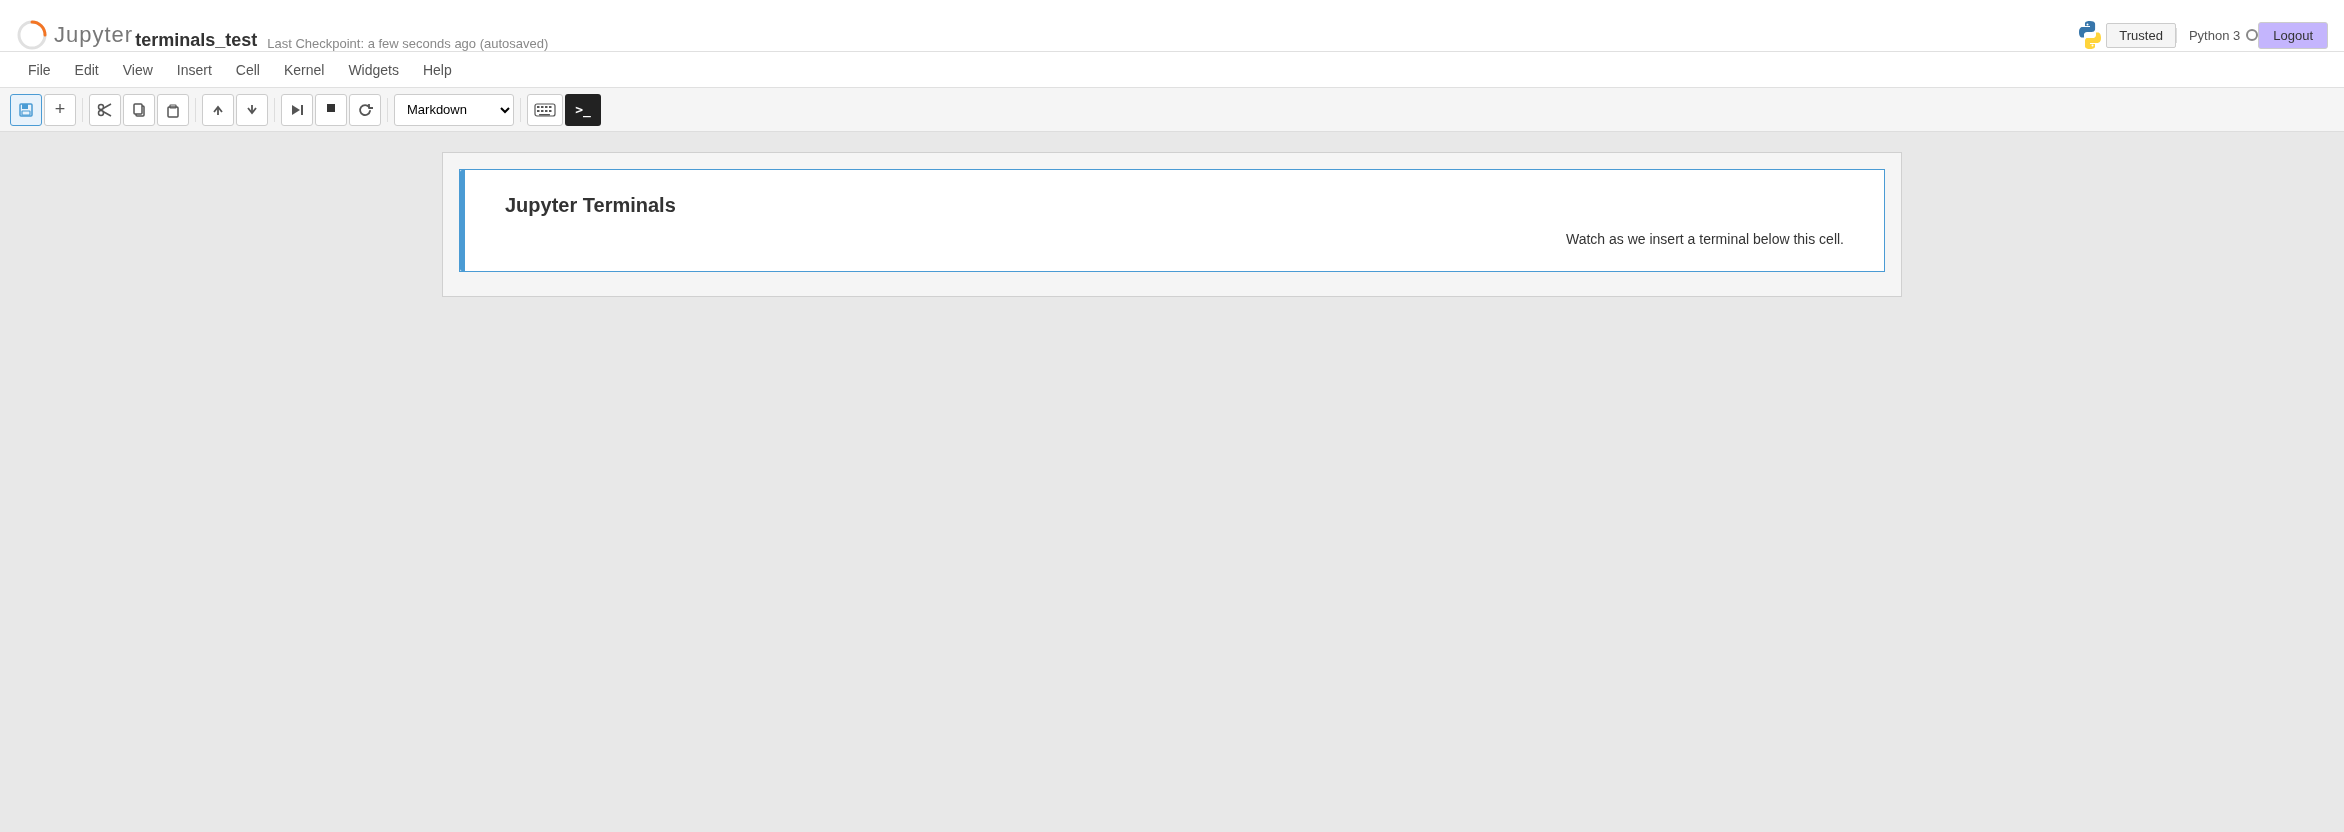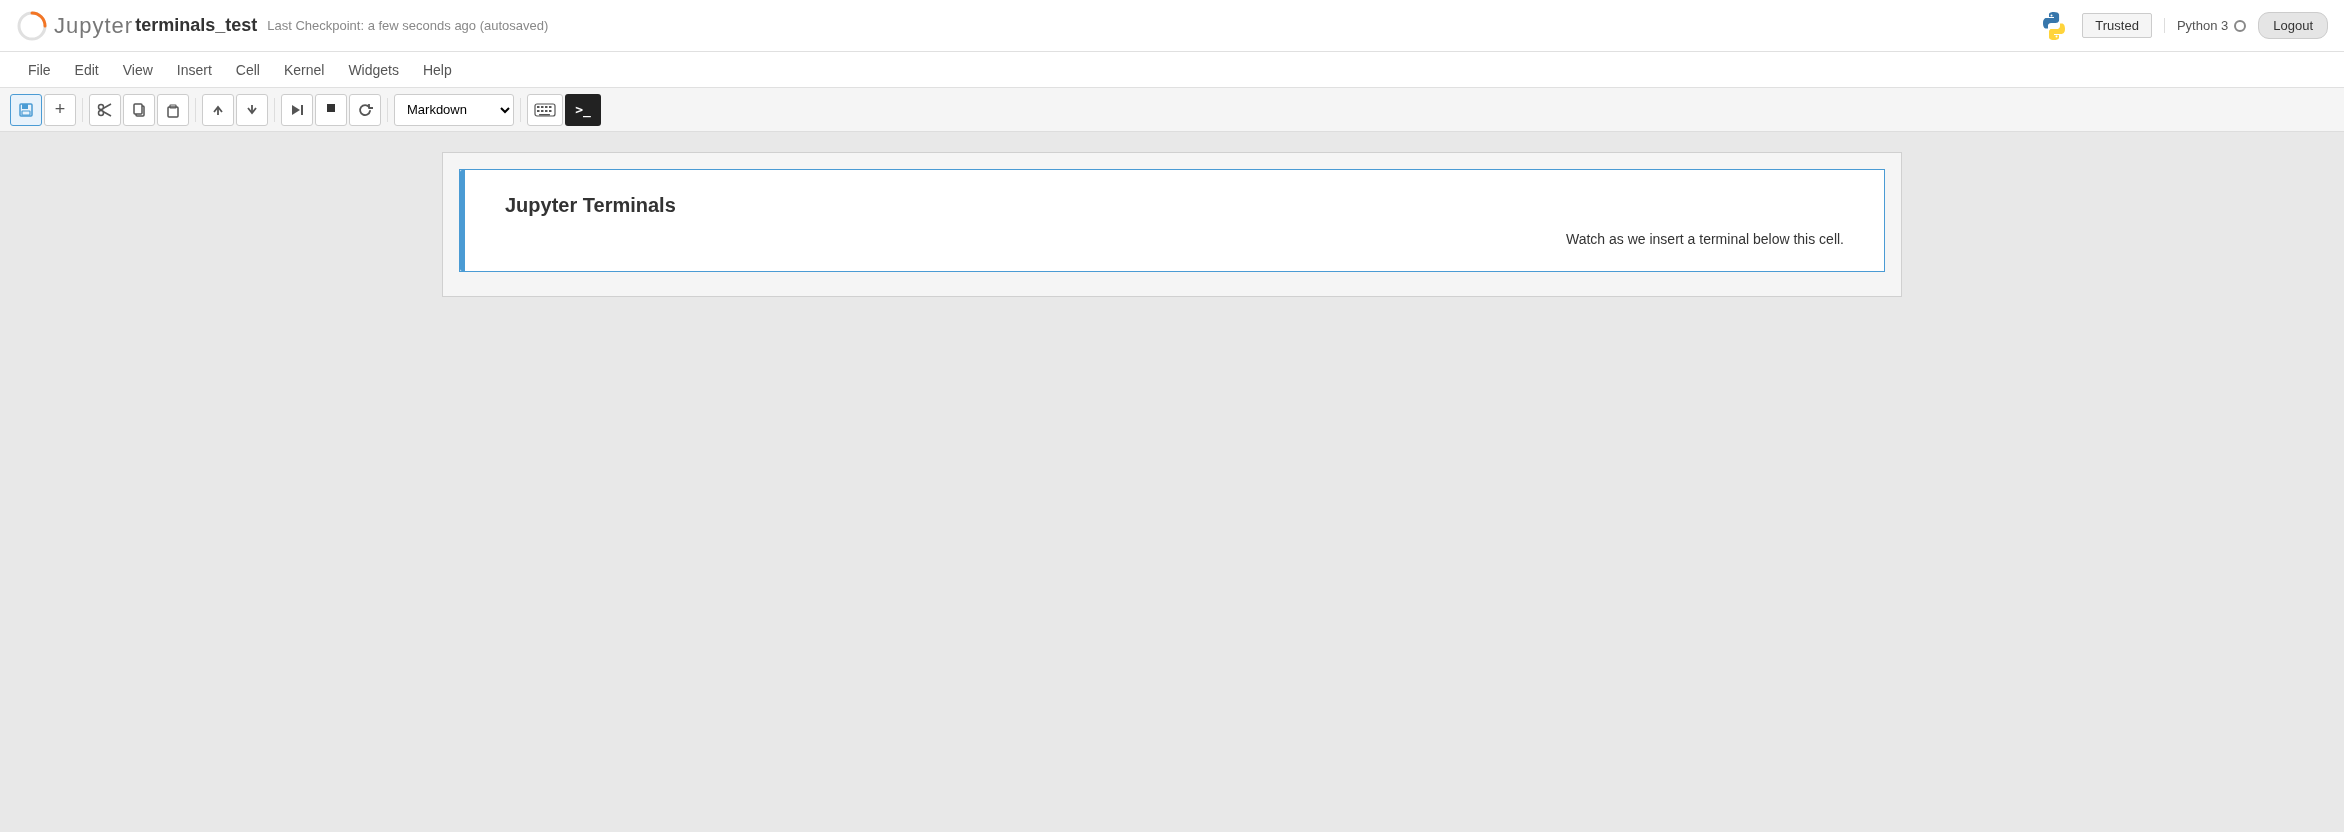--- a/index.html
+++ b/index.html
@@ -6,21 +6,21 @@
     body {
       font-family: -apple-system, BlinkMacSystemFont, "Helvetica Neue", Arial, sans-serif;
       font-size: 14px;
       background: #e8e8e8;
       color: #333;
     }
 
     
     #header {
       display: flex;
-      align-items: center;
+      align-items: flex-end;
       background: #fff;
       border-bottom: 1px solid #e0e0e0;
       padding: 0 16px;
       height: 52px;
     }
     #logo-area {
       display: flex;
       align-items: center;
       gap: 6px;
     }
@@ -42,21 +42,21 @@
     }
     #checkpoint-info {
       font-size: 13px;
       color: #888;
       margin-left: 10px;
     }
     #header-right {
       margin-left: auto;
       display: flex;
       align-items: center;
-      gap: 12px;
+      gap: 0;
     }
     #trusted-button {
       border: 1px solid #ccc;
       background: #f5f5f5;
       padding: 4px 12px;
       font-size: 13px;
       color: #333;
       cursor: pointer;
       border-radius: 2px;
     }
@@ -71,26 +71,26 @@
     }
     #kernel-circle {
       width: 12px;
       height: 12px;
       border-radius: 50%;
       border: 2px solid #888;
       background: transparent;
     }
     #logout-button {
       border: 1px solid #ccc;
-      background: #e5e5e5;
+      background: #c4b5fd;
       padding: 5px 14px;
       font-size: 13px;
       color: #333;
       cursor: pointer;
-      border-radius: 11px;
+      border-radius: 3px;
     }
 
     
     #menubar {
       display: flex;
       align-items: center;
       background: #fff;
       border-bottom: 1px solid #e0e0e0;
       padding: 0 16px;
       height: 36px;

